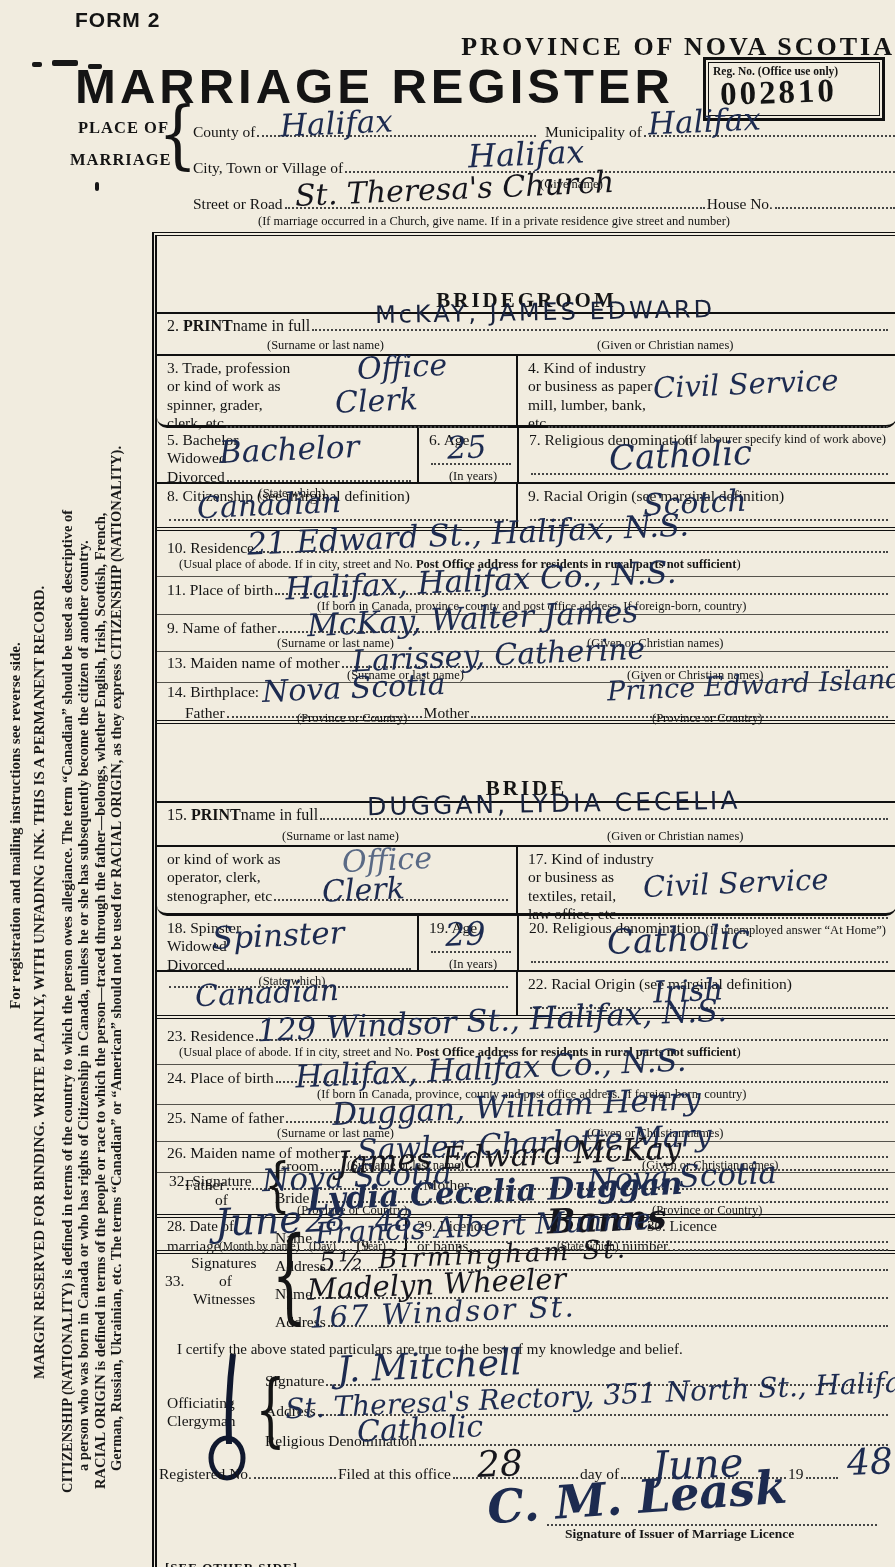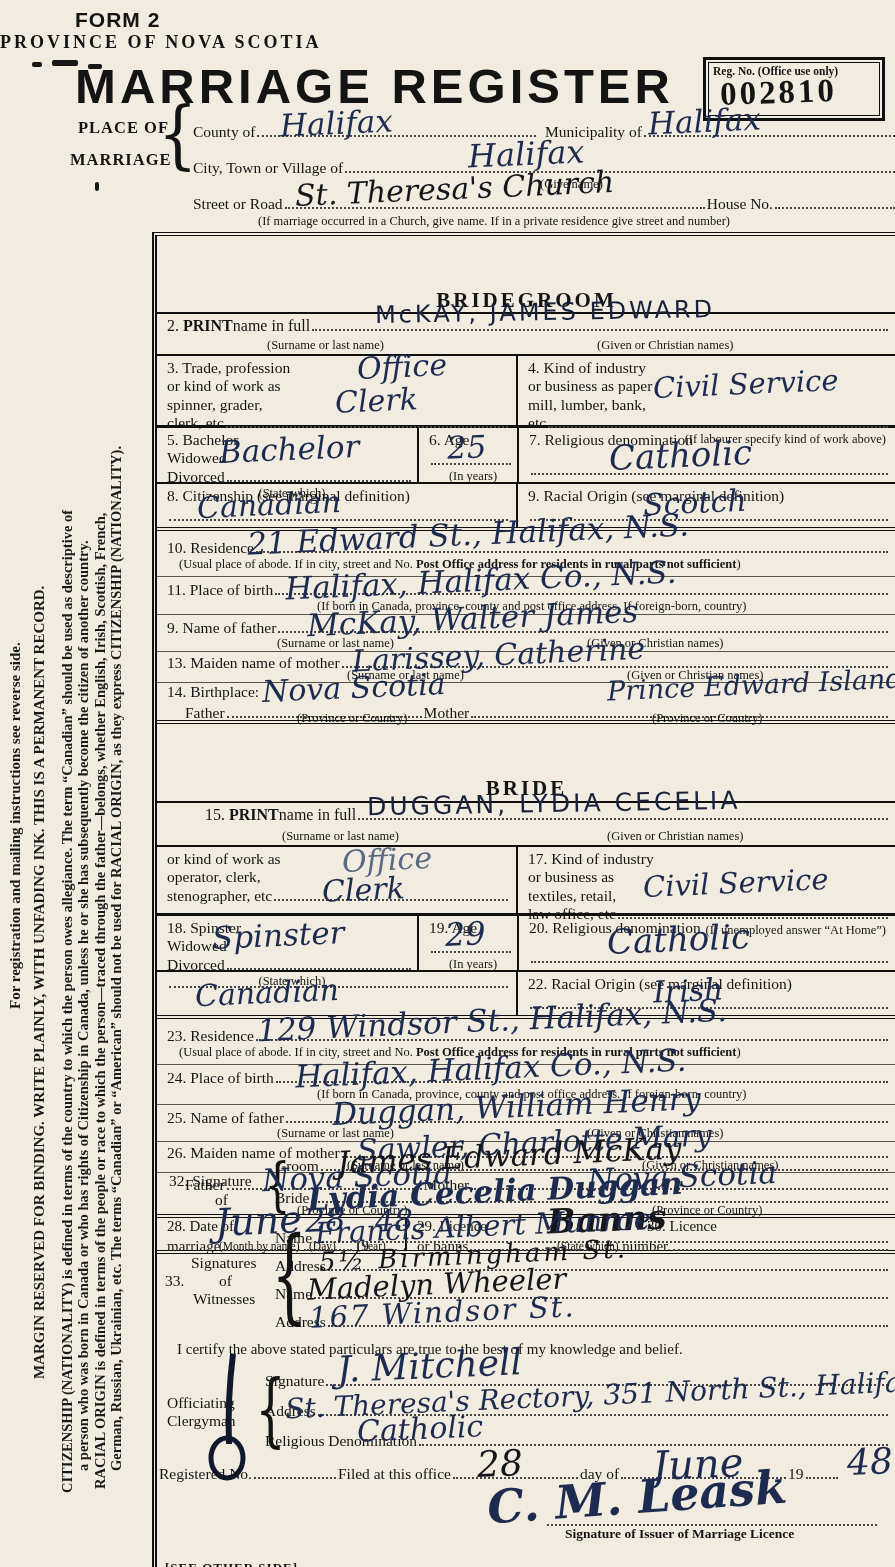--- a/index.html
+++ b/index.html
@@ -5,21 +5,21 @@
   html,body{margin:0;padding:0;}
   body{width:895px;height:1567px;position:relative;background:#f1ecdf;
        font-family:"Liberation Serif",serif;color:#141414;overflow:hidden;}
   .abs{position:absolute;}
   .b{font-weight:bold;}
   
   #grid{position:absolute;left:152px;top:232px;width:739px;
         border-left:5px double #101010;border-right:2px solid #101010;border-top:4px double #101010;}
   #lower{position:absolute;left:152px;top:1154px;width:739px;border-left:5px double #101010;}
   .row{position:relative;border-bottom:2px solid #101010;box-sizing:border-box;}
-  .row.hvy{border-bottom:3px solid #101010;}
+  .row.hvy{border-bottom:3px solid #101010;border-radius:10px;}
   .row.dbl{border-bottom:4px double #101010;}
   .row.nob{border-bottom:none;}
   .band{text-align:center;font-weight:bold;font-size:21px;letter-spacing:3px;padding-top:4px;margin-top:48px;}
   .flex{display:flex;}
   .cell{position:relative;box-sizing:border-box;}
   .vr{border-right:2px solid #101010;}
   .lr{display:flex;align-items:flex-end;padding:3px 6px 0 10px;font-size:15.5px;}
   .lr .t{white-space:nowrap;}
   .dots{flex:1 1 auto;border-bottom:2px dotted #454545;margin:0 2px 4px 2px;height:2px;}
   .dseg{border-bottom:2px dotted #454545;margin:0 2px 4px 2px;height:2px;}
@@ -44,21 +44,21 @@
 </style>
 </head>
 <body>
 
 <div class="smudge" style="left:32px;top:62px;width:10px;height:5px;"></div>
 <div class="smudge" style="left:52px;top:60px;width:26px;height:6px;"></div>
 <div class="smudge" style="left:88px;top:64px;width:14px;height:5px;"></div>
 <div class="smudge" style="left:95px;top:182px;width:4px;height:9px;"></div>
 
 <div class="abs b" style="left:75px;top:8px;font-size:21px;letter-spacing:1px;font-family:'Liberation Sans',sans-serif;">FORM 2</div>
-<div class="abs b" style="left:0;top:32px;width:895px;text-align:left;font-size:18px;letter-spacing:3px;">PROVINCE OF NOVA SCOTIA</div>
+<div class="abs b" style="left:0;top:32px;width:895px;text-align:right;font-size:26px;letter-spacing:3px;">PROVINCE OF NOVA SCOTIA</div>
 <div class="abs b" style="left:0;top:58px;width:749px;text-align:center;font-size:49px;letter-spacing:4px;font-family:'Liberation Sans',sans-serif;">MARRIAGE REGISTER</div>
 
 <div class="regbox">
   <div class="inner"></div>
   <div class="abs b" style="left:7px;top:5px;font-size:11.5px;white-space:nowrap;">Reg. No. (Office use only)</div>
   <div class="abs b" style="left:14px;top:14px;font-size:33px;letter-spacing:3px;transform:rotate(-2deg);">002810</div>
 </div>
 
 <div class="abs b" style="left:78px;top:118px;font-size:16.5px;letter-spacing:1px;">PLACE OF</div>
 <div class="abs b" style="left:70px;top:150px;font-size:16.5px;letter-spacing:1px;">MARRIAGE</div>
@@ -237,21 +237,21 @@
         <span class="dots"></span>
     </div>
     <div class="abs sub" style="left:140px;top:28px;">(Province or Country)</div>
     <div class="abs sub" style="left:495px;top:28px;">(Province or Country)</div>
     <div class="hw" style="left:105px;top:-10px;font-size:30px;">Nova Scotia</div>
     <div class="hw" style="left:450px;top:-12px;font-size:27px;">Prince Edward Island</div>
   </div>
 
   <div class="row band" style="height:31px;">BRIDE</div>
 
-  <div class="row" style="height:44px;padding-left:38px;">
+  <div class="row" style="height:44px;">
     <div class="lr" style="font-size:16px;">
       <span class="t">15.</span>&nbsp;
       <span class="t b">PRINT</span>
       <span class="t"> name in full</span>
       <span class="dots"></span>
     </div>
     <div class="abs sub" style="left:125px;top:26px;">(Surname or last name)</div>
     <div class="abs sub" style="left:450px;top:26px;">(Given or Christian names)</div>
     <div class="hwp" style="left:210px;top:-14px;font-size:25px;">DUGGAN, LYDIA CECELIA</div>
   </div>

